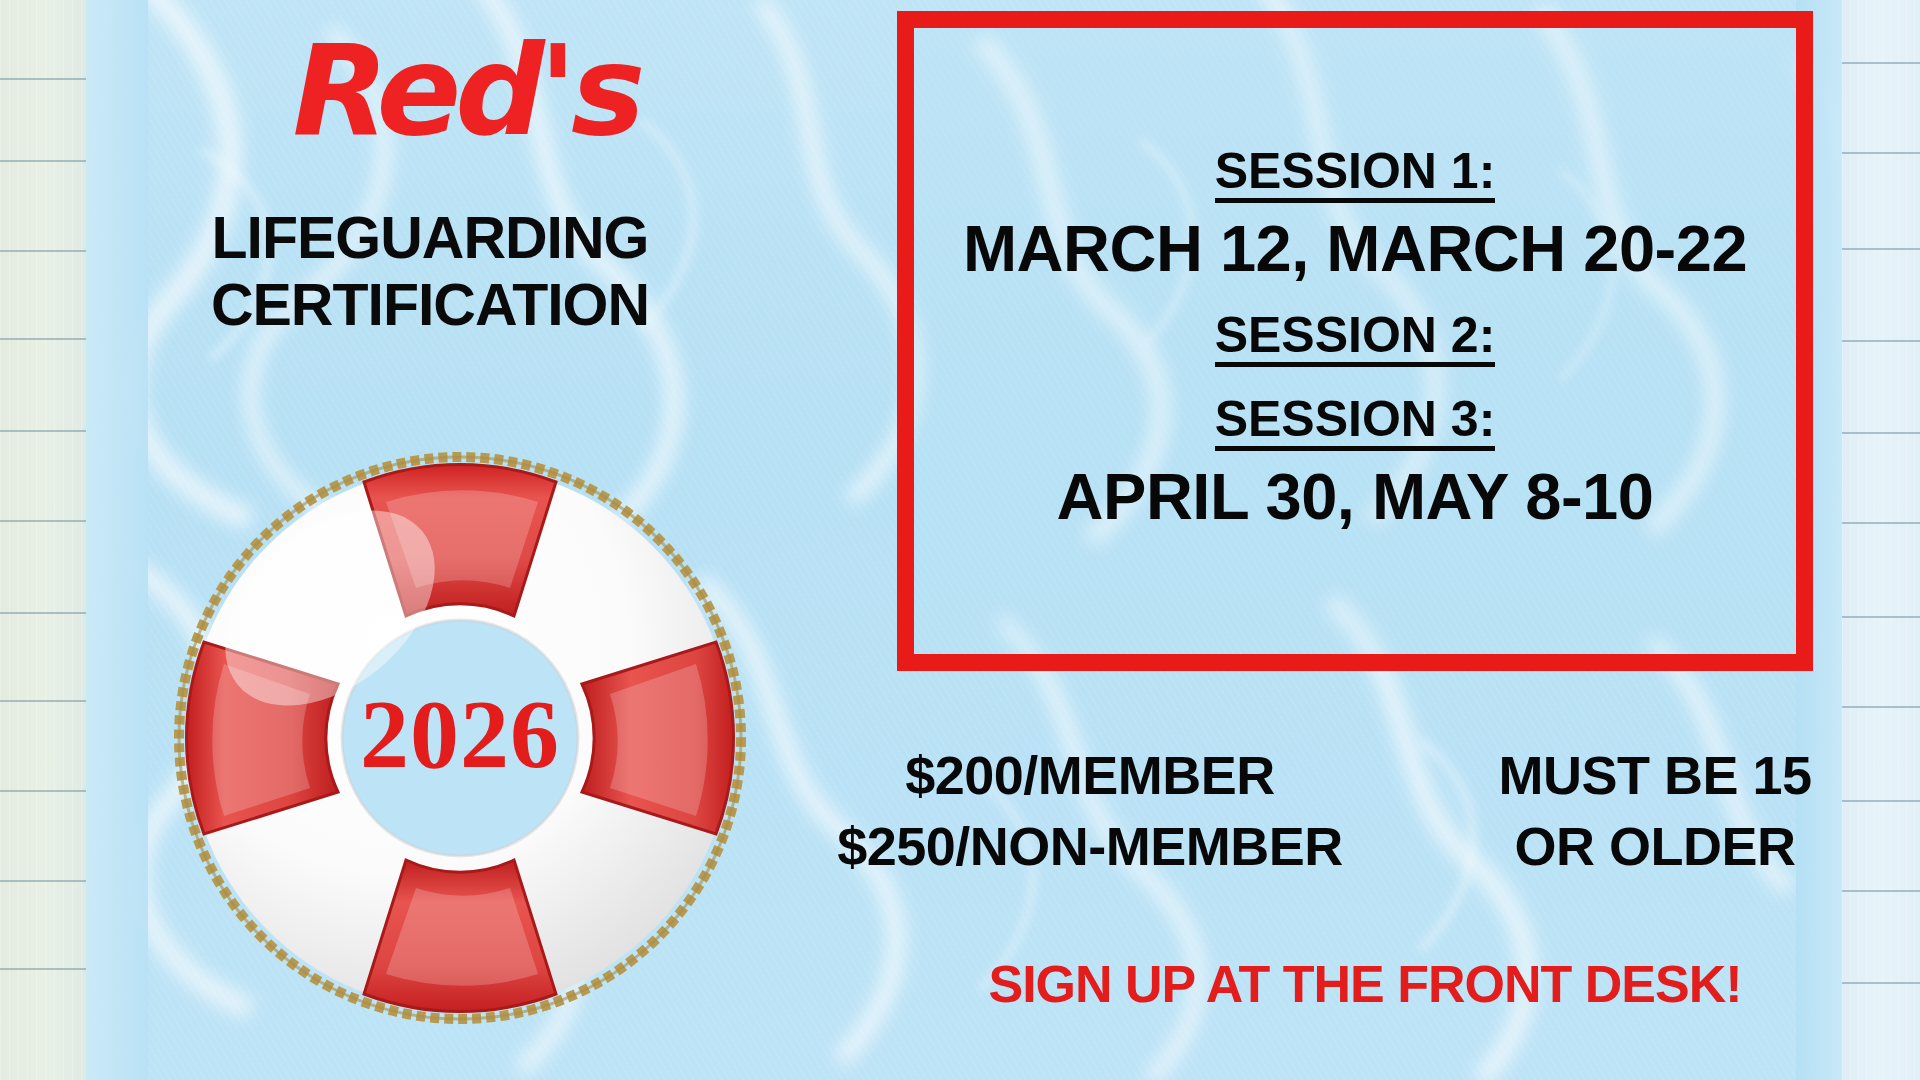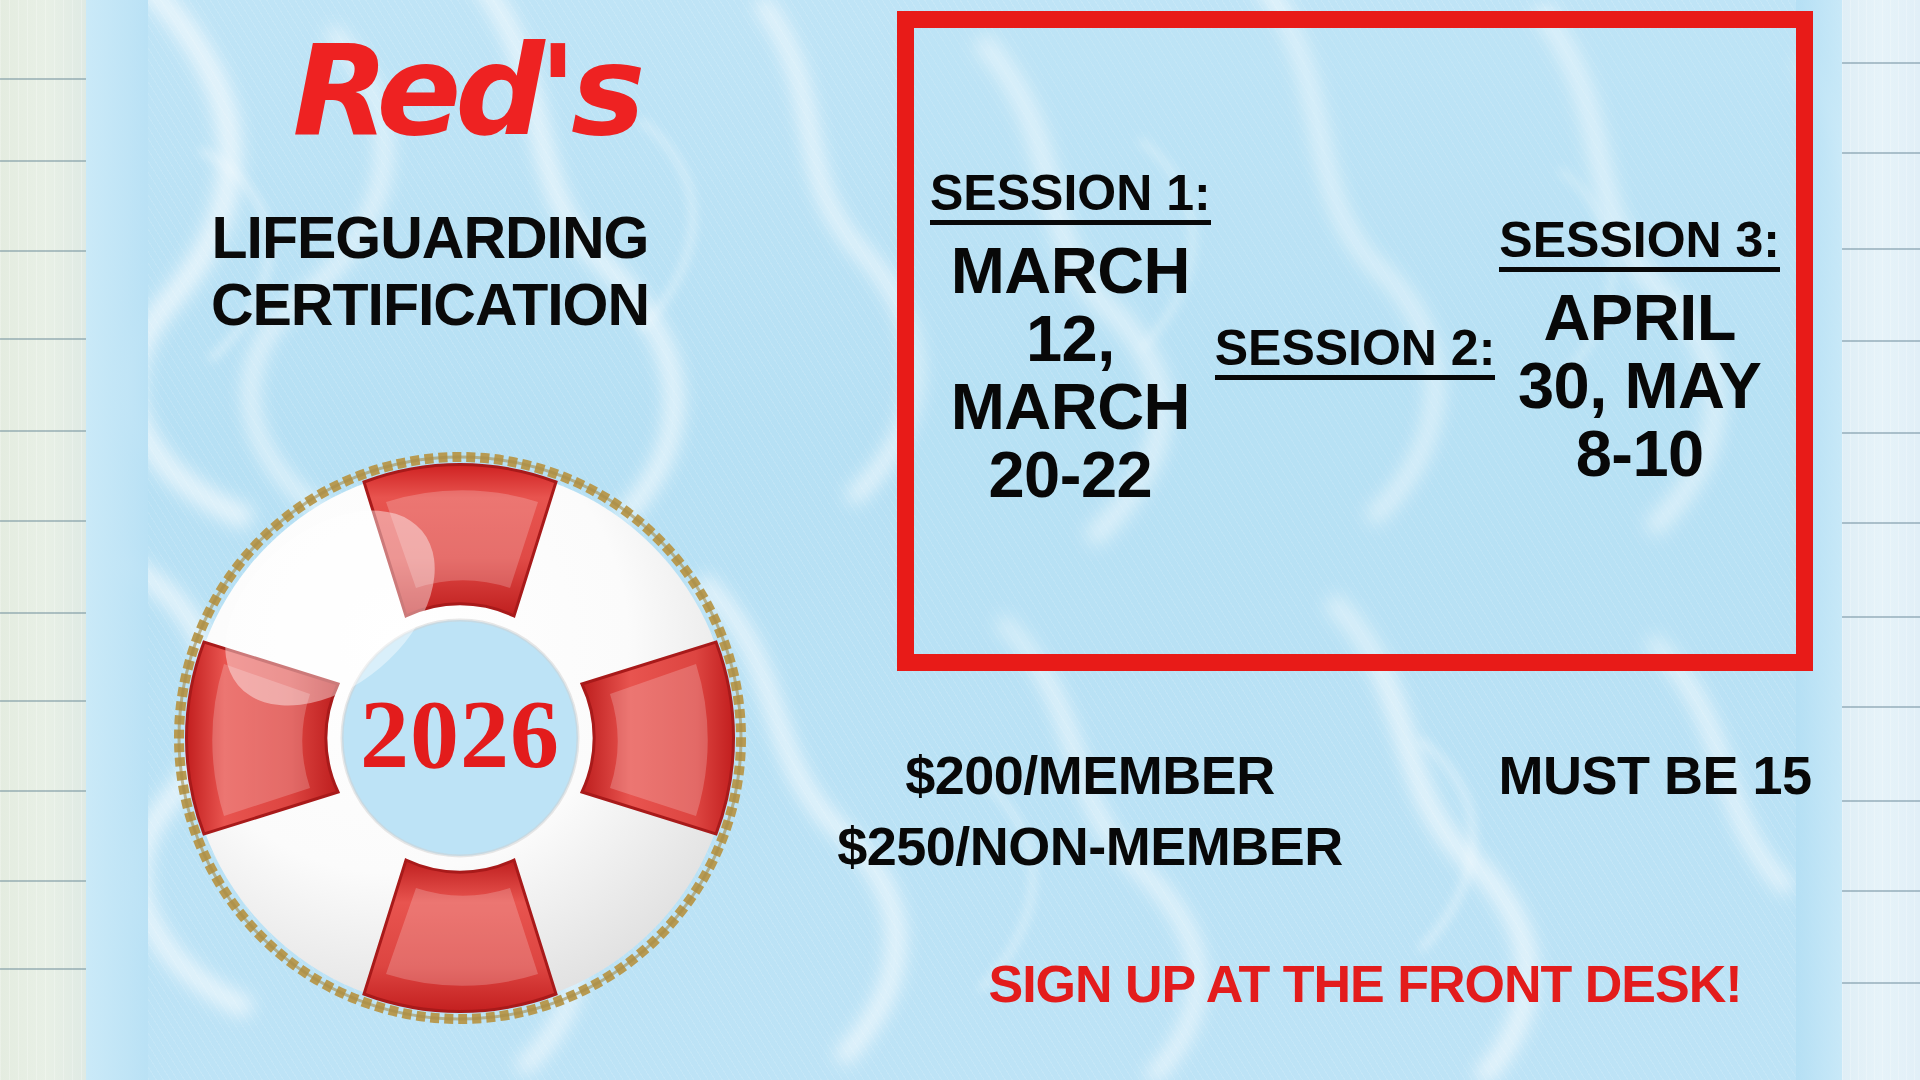--- a/index.html
+++ b/index.html
@@ -167,21 +167,21 @@
   .session-box {
     position: absolute;
     left: 897px;
     top: 11px;
     width: 916px;
     height: 660px;
     border: 17px solid #e81b18;
     box-sizing: border-box;
     background: rgba(186,226,245,0.22);
     display: flex;
-    flex-direction: row;
+    flex-direction: column;
     align-items: center;
     justify-content: center;
     padding: 4px 14px 10px 14px;
   }
   .session {
     text-align: center;
     color: #080808;
     width: 100%;
   }
   .session + .session { margin-top: 26px; }
@@ -413,17 +413,18 @@
 
   </div>
 
   <div class="price-block">
     <span>$200/MEMBER</span>
     <span>$250/NON-MEMBER</span>
   </div>
 
   <div class="age-block">
     <span>MUST BE 15</span>
+    <span>OR OLDER</span>
   </div>
 
   <div class="cta">SIGN UP AT THE FRONT DESK!</div>
 
 </div>
 
 </body></html>

